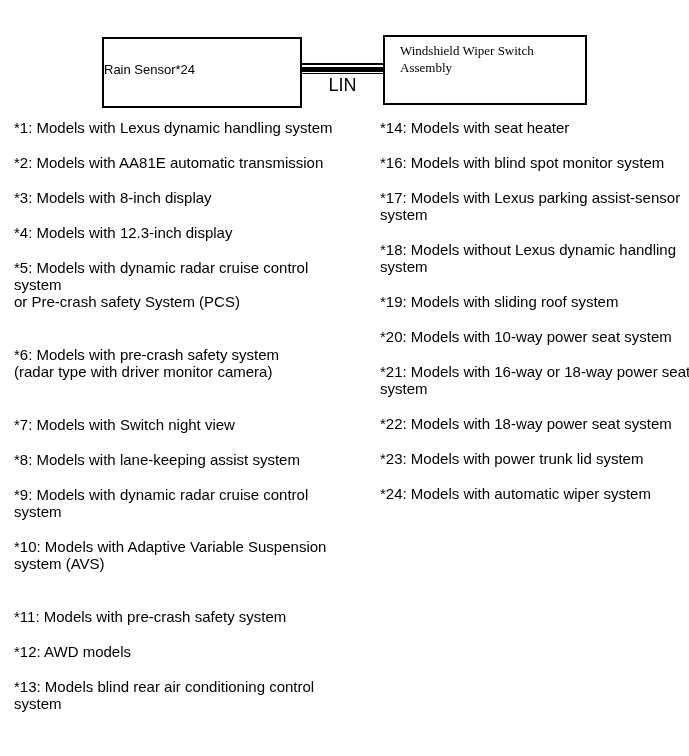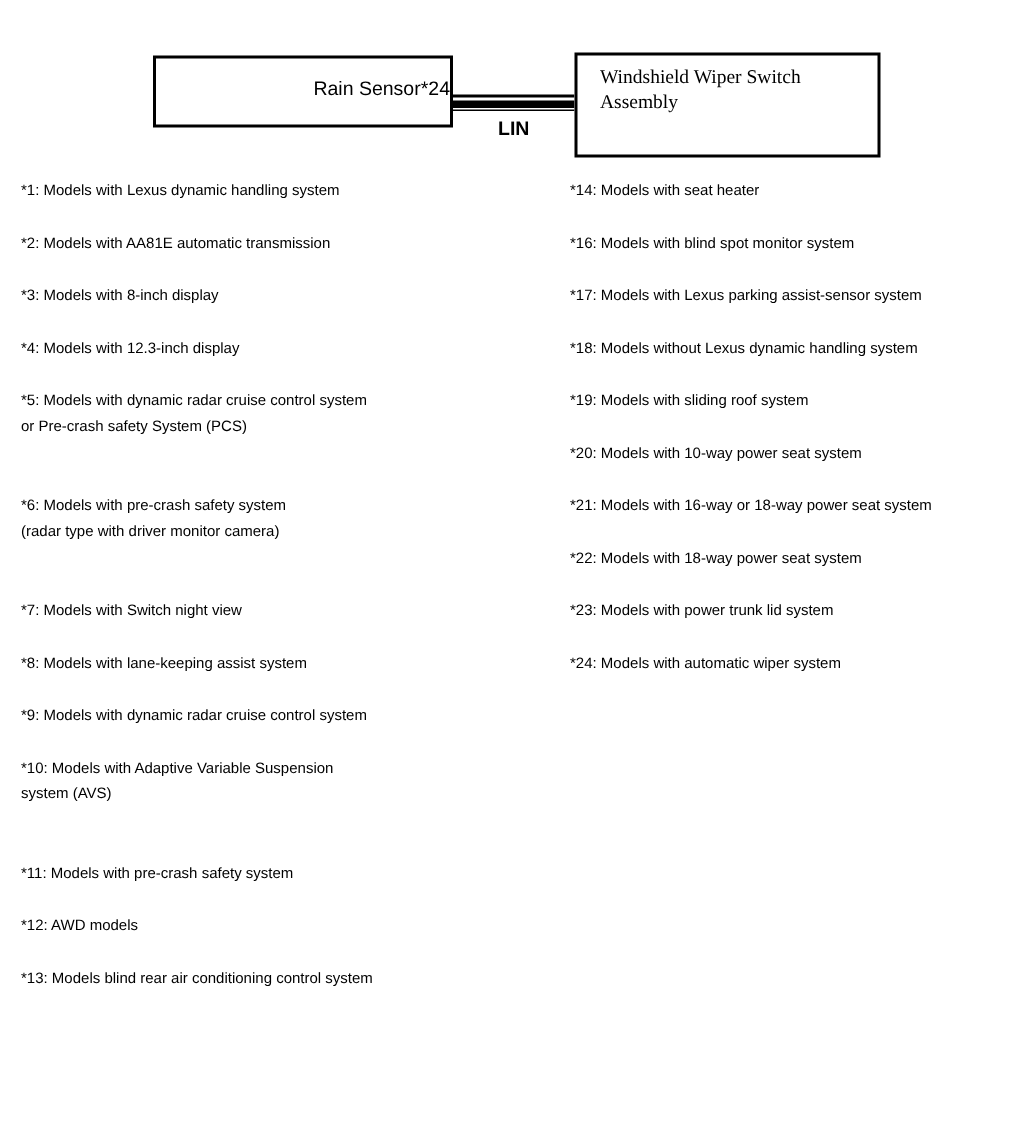--- a/index.html
+++ b/index.html
@@ -20,24 +20,24 @@
   .box {
     position: absolute;
     box-sizing: border-box;
     border: 2px solid #000000;
     background: #ffffff;
     font-size: 13px;
     line-height: 17px;
   }
   .box-left {
     left: 102px; top: 37px;
-    width: 200px; height: 48px;
+    width: 200px; height: 71px;
     display: flex;
     align-items: center;
-    justify-content: flex-end;
+    justify-content: flex-start;
     padding-bottom: 6px;
   }
   .box-right {
     left: 383px; top: 35px;
     width: 204px; height: 70px;
     padding: 5px 8px 0 15px;
   }
   .multiline { white-space: pre-line; font-family: Liberation Serif, serif; }
   
   .bus {
@@ -46,33 +46,32 @@
     width: 81px;
   }
   .wire-top    { height: 2px; background: #000; margin-bottom: 2px; }
   .wire-middle { height: 5px; background: #000; margin-bottom: 1px; }
   .wire-bottom { height: 1px; background: #000; }
   .bus-label {
     position: absolute;
     left: 302px; top: 77px;
     width: 81px;
     text-align: center;
-    font-size: 13px;
+    font-size: 18px;
     line-height: 17px;
-    font-weight: bold;
   }
   
   .footnotes-col {
     position: absolute;
     top: 119px;
   }
   .col-left  { left: 14px;  width: 336px; }
   .col-right { left: 352px; width: 337px; margin-left: 28px; }
   .footnote {
-    font-size: 10px;
+    font-size: 15px;
     line-height: 17px;
     margin-bottom: 18px;
     white-space: pre-line;
   }
   .footnote.two-line { margin-bottom: 36px; }
 </style>
 </head>
 <body>
 
 <div class="page">

